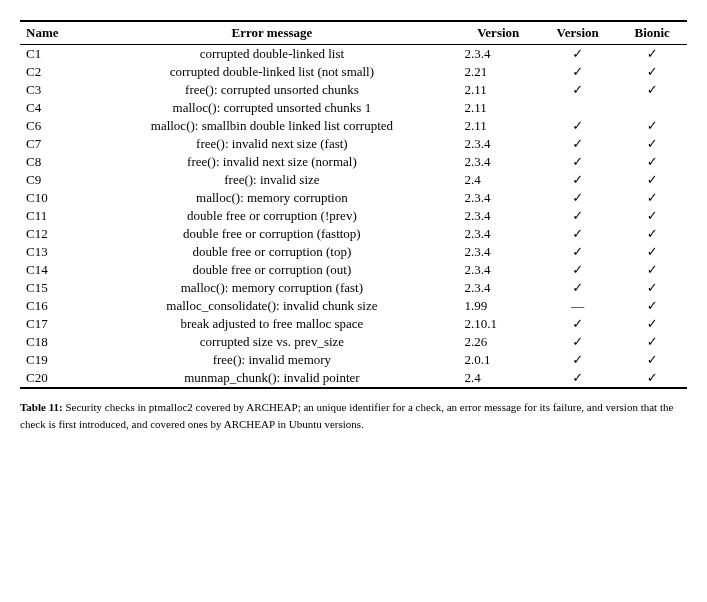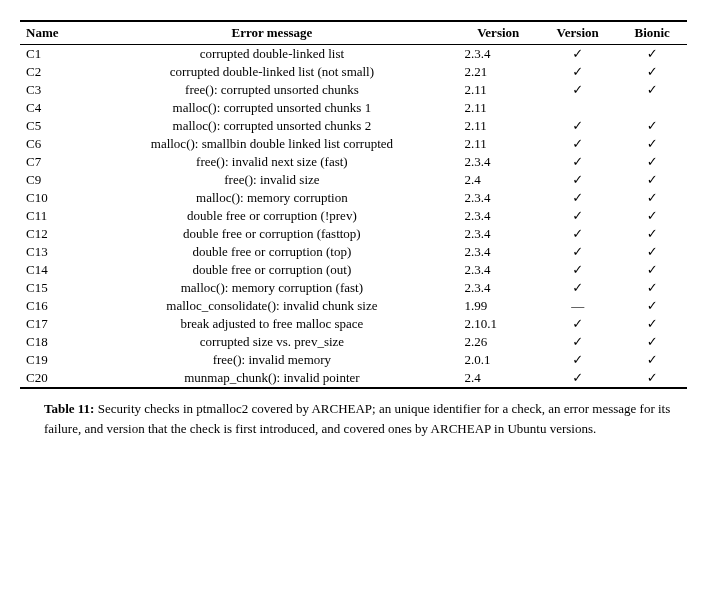--- a/index.html
+++ b/index.html
@@ -52,23 +52,22 @@
     }
     td.version-col {
       white-space: nowrap;
     }
     td.check-col {
       text-align: center;
       white-space: nowrap;
     }
     .caption {
       margin-top: 10px;
-      font-size: 13px;
+      font-size: 11px;
       line-height: 1.5;
-      margin-left: 24px;
     }
     .caption-label {
       font-weight: bold;
     }
   </style>
 </head>
 <body>
 
 <div class="table-container">
   <table>
@@ -104,36 +103,36 @@
       <td class="check-col">✓</td>
     </tr>
         <tr>
       <td class="name-col">C4</td>
       <td class="error-col">malloc(): corrupted unsorted chunks 1</td>
       <td class="version-col">2.11</td>
       <td class="check-col"></td>
       <td class="check-col"></td>
     </tr>
         <tr>
-      <td class="name-col">C5</td>
-      <td class="error-col">malloc(): corrupted unsorted chunks 2</td>
-      <td class="version-col">2.11</td>
-      <td class="check-col">✓</td>
-      <td class="check-col">✓</td>
-    </tr>
-        <tr>
       <td class="name-col">C6</td>
       <td class="error-col">malloc(): smallbin double linked list corrupted</td>
       <td class="version-col">2.11</td>
       <td class="check-col">✓</td>
       <td class="check-col">✓</td>
     </tr>
         <tr>
       <td class="name-col">C7</td>
       <td class="error-col">free(): invalid next size (fast)</td>
+      <td class="version-col">2.3.4</td>
+      <td class="check-col">✓</td>
+      <td class="check-col">✓</td>
+    </tr>
+        <tr>
+      <td class="name-col">C8</td>
+      <td class="error-col">free(): invalid next size (normal)</td>
       <td class="version-col">2.3.4</td>
       <td class="check-col">✓</td>
       <td class="check-col">✓</td>
     </tr>
         <tr>
       <td class="name-col">C9</td>
       <td class="error-col">free(): invalid size</td>
       <td class="version-col">2.4</td>
       <td class="check-col">✓</td>
       <td class="check-col">✓</td>

